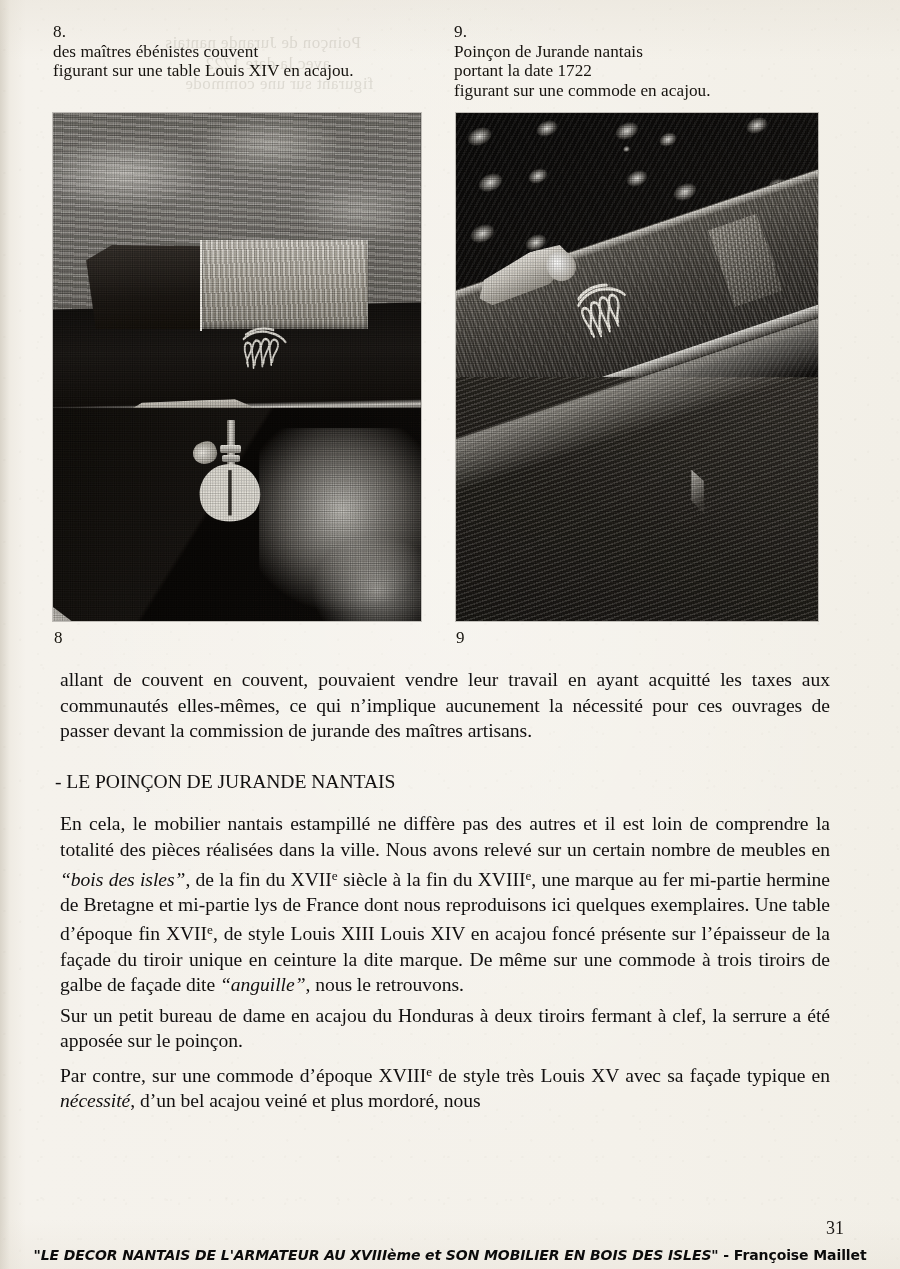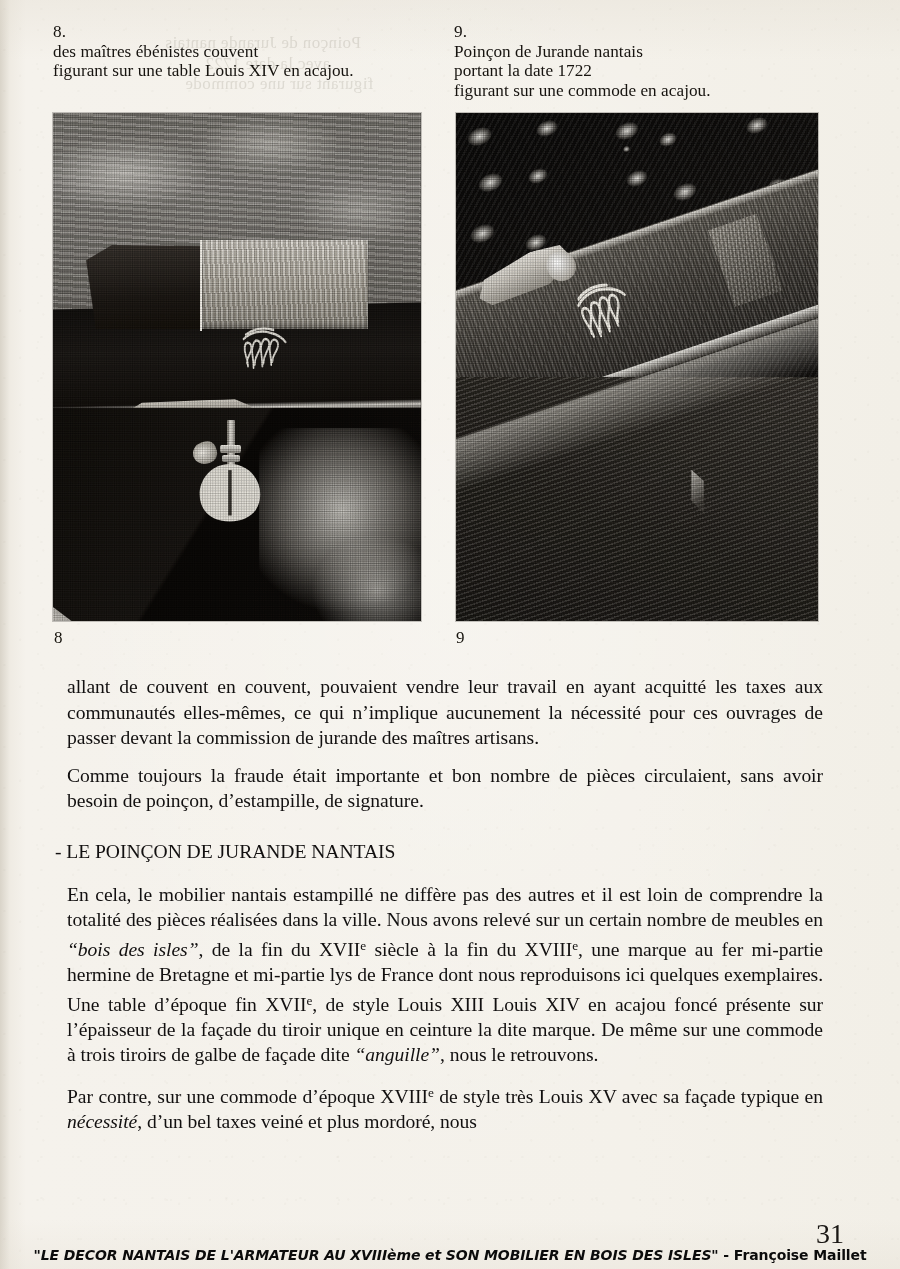--- a/index.html
+++ b/index.html
@@ -286,21 +286,21 @@
   .fignum-right { left: 456px; top: 628px; }
 
   
   .body {
     position: absolute;
     left: 55px;
     top: 662px;
     width: 780px;
   }
   .body p {
-    margin: 12px;
+    margin: 5px;
     font-size: 19.6px;
     line-height: 25.6px;
     color: #121010;
     text-align: justify;
     text-align-last: left;
     letter-spacing: -.05px;
   }
   .heading {
     margin: 25px 0 17px 0 !important;
     font-size: 19.6px;
@@ -308,21 +308,21 @@
     color: #131110;
   }
   .it { font-style: italic; }
   .sup { font-size: .68em; vertical-align: .42em; }
 
   
   .pagenum {
     position: absolute;
     right: 56px;
     top: 1218px;
-    font-size: 28px;
+    font-size: 18px;
     color: #1a1714;
   }
   .footer {
     position: absolute;
     left: 0; right: 0;
     top: 1247px;
     text-align: center;
     font-family: "DejaVu Sans", sans-serif;
     font-weight: bold;
     font-size: 14px;
@@ -448,28 +448,28 @@
         <div class="grain"></div>
       </div>
     </div>
 
     <div class="fignum fignum-left">8</div>
     <div class="fignum fignum-right">9</div>
 
     <div class="body">
 
       <p>allant de couvent en couvent, pouvaient vendre leur travail en ayant acquitté les taxes aux communautés elles-mêmes, ce qui n’implique aucunement la nécessité pour ces ouvrages de passer devant la commission de jurande des maîtres artisans.</p>
-      <p>Comme toujours la fraude était importante et bon nombre de pièces circulaient, sans avoir besoin de poinçon, d’estampille, de signature.</p>
 
       <p class="heading">- LE POINÇON DE JURANDE NANTAIS</p>
 
       <p><span>En cela, le mobilier nantais estampillé ne diffère pas des autres et il est loin de comprendre la totalité des pièces réalisées dans la ville. Nous avons  relevé sur un certain nombre de meubles en </span><span class="it">“bois des isles”</span><span>, de la fin du XVII</span><span class="sup">e</span><span> siècle à la fin du XVIII</span><span class="sup">e</span><span>, une marque au fer mi-partie hermine de Bretagne et mi-partie lys de France dont nous reproduisons ici quelques exemplaires. Une table  d’époque fin XVII</span><span class="sup">e</span><span>, de style Louis XIII Louis XIV en acajou foncé présente sur l’épaisseur de la façade du tiroir unique en ceinture la dite marque. De même sur une commode à trois tiroirs de galbe de façade dite </span><span class="it">“anguille”</span><span>, nous le retrouvons.</span></p>
 
-
-      <p><span>Par contre, sur une commode d’époque XVIII</span><span class="sup">e</span><span> de style très Louis XV avec sa façade typique en </span><span class="it">nécessité</span><span>, d’un bel taxes veiné et plus mordoré, nous</span></p>
+      <p>Sur un petit bureau de dame en acajou du Honduras à deux tiroirs fermant à clef, la serrure a été apposée sur le poinçon.</p>
+
+      <p><span>Par contre, sur une commode d’époque XVIII</span><span class="sup">e</span><span> de style très Louis XV avec sa façade typique en </span><span class="it">nécessité</span><span>, d’un bel acajou veiné et plus mordoré, nous</span></p>
     </div>
 
     <div class="pagenum">31</div>
 
     <div class="footer">
       <span class="ital">"LE DECOR NANTAIS DE L'ARMATEUR AU XVIIIème et SON MOBILIER EN BOIS DES ISLES"</span><span> - </span><span>Françoise Maillet</span>
     </div>
 
   </div>
 </div>

